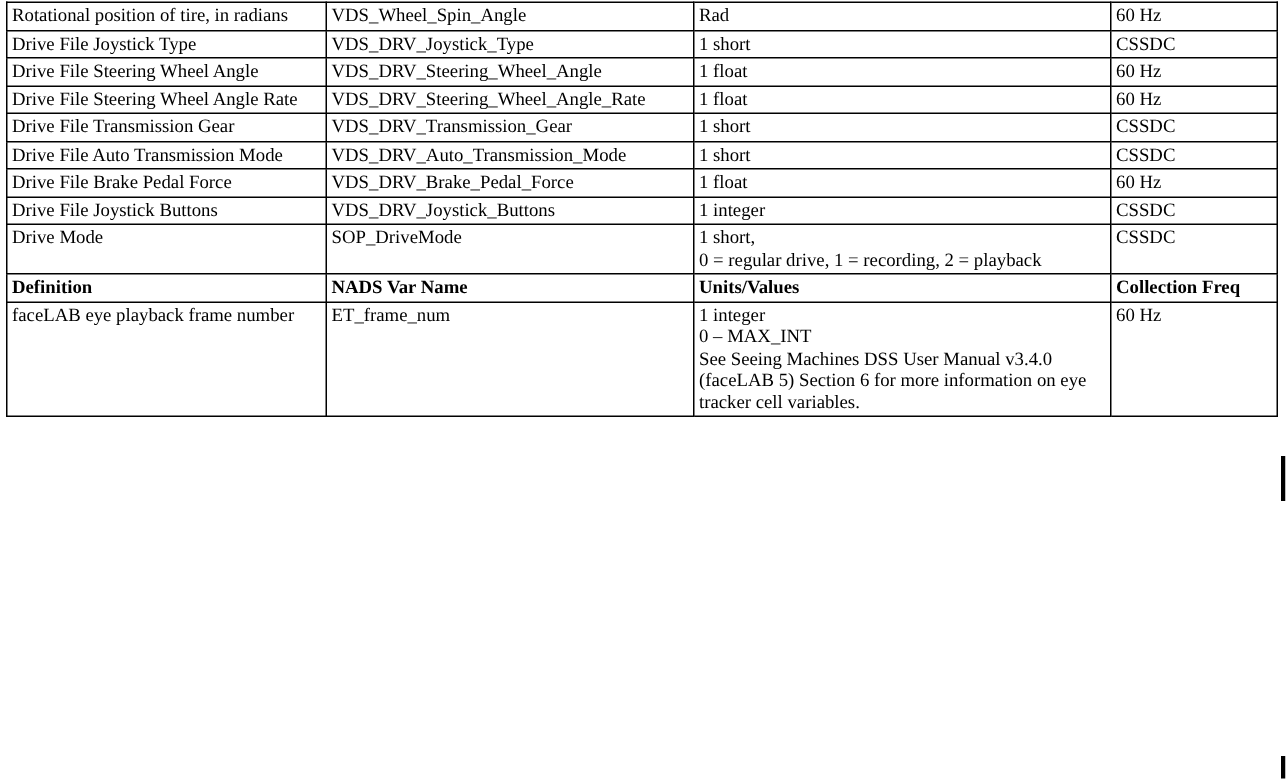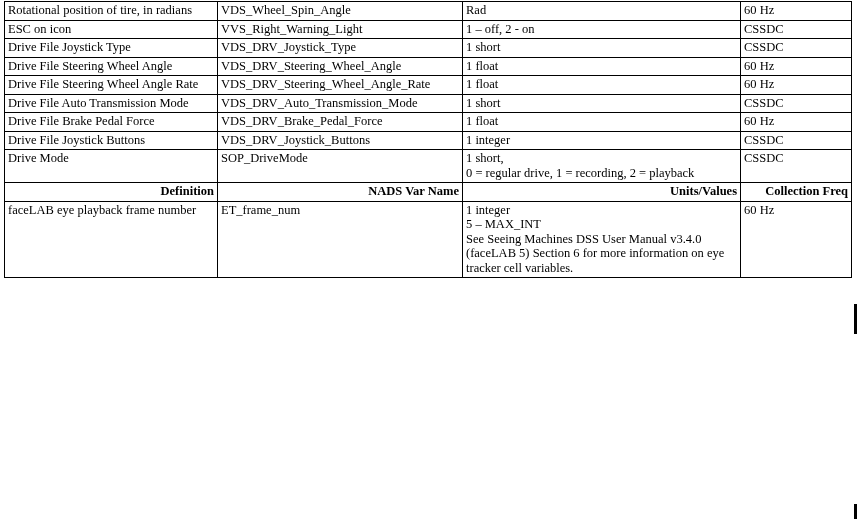--- a/index.html
+++ b/index.html
@@ -37,21 +37,20 @@
     overflow-wrap: break-word;
     font-size: 12.5px;
   }
   col.c1 { width: 213px; }
   col.c2 { width: 245px; }
   col.c3 { width: 278px; }
   col.c4 { width: 111px; }
 
   td.hdr {
     font-weight: bold;
-    text-align: right;
   }
   .cellline {
     display: block;
   }
   
   .edge-mark {
     position: absolute;
     right: 0px;
     width: 3px;
     background: #000;
@@ -80,34 +79,20 @@
           </td>
           <td>
             <span class="cellline">Rad</span>
           </td>
           <td>
             <span class="cellline">60 Hz</span>
           </td>
         </tr>
         <tr>
           <td>
-            <span class="cellline">ESC on icon</span>
-          </td>
-          <td>
-            <span class="cellline">VVS_Right_Warning_Light</span>
-          </td>
-          <td>
-            <span class="cellline">1 – off, 2 - on</span>
-          </td>
-          <td>
-            <span class="cellline">CSSDC</span>
-          </td>
-        </tr>
-        <tr>
-          <td>
             <span class="cellline">Drive File Joystick Type</span>
           </td>
           <td>
             <span class="cellline">VDS_DRV_Joystick_Type</span>
           </td>
           <td>
             <span class="cellline">1 short</span>
           </td>
           <td>
             <span class="cellline">CSSDC</span>
@@ -132,20 +117,34 @@
             <span class="cellline">Drive File Steering Wheel Angle Rate</span>
           </td>
           <td>
             <span class="cellline">VDS_DRV_Steering_Wheel_Angle_Rate</span>
           </td>
           <td>
             <span class="cellline">1 float</span>
           </td>
           <td>
             <span class="cellline">60 Hz</span>
+          </td>
+        </tr>
+        <tr>
+          <td>
+            <span class="cellline">Drive File Transmission Gear</span>
+          </td>
+          <td>
+            <span class="cellline">VDS_DRV_Transmission_Gear</span>
+          </td>
+          <td>
+            <span class="cellline">1 short</span>
+          </td>
+          <td>
+            <span class="cellline">CSSDC</span>
           </td>
         </tr>
         <tr>
           <td>
             <span class="cellline">Drive File Auto Transmission Mode</span>
           </td>
           <td>
             <span class="cellline">VDS_DRV_Auto_Transmission_Mode</span>
           </td>
           <td>
@@ -214,21 +213,21 @@
         </tr>
         <tr>
           <td>
             <span class="cellline">faceLAB eye playback frame number</span>
           </td>
           <td>
             <span class="cellline">ET_frame_num</span>
           </td>
           <td>
             <span class="cellline">1 integer</span>
-            <span class="cellline">5 – MAX_INT</span>
+            <span class="cellline">0 – MAX_INT</span>
             <span class="cellline">See Seeing Machines DSS User Manual v3.4.0 (faceLAB 5) Section 6 for more information on eye tracker cell variables.</span>
           </td>
           <td>
             <span class="cellline">60 Hz</span>
           </td>
         </tr>
       </tbody>
   </table>
   <div class="edge-mark m1"></div>
   <div class="edge-mark m2"></div>

